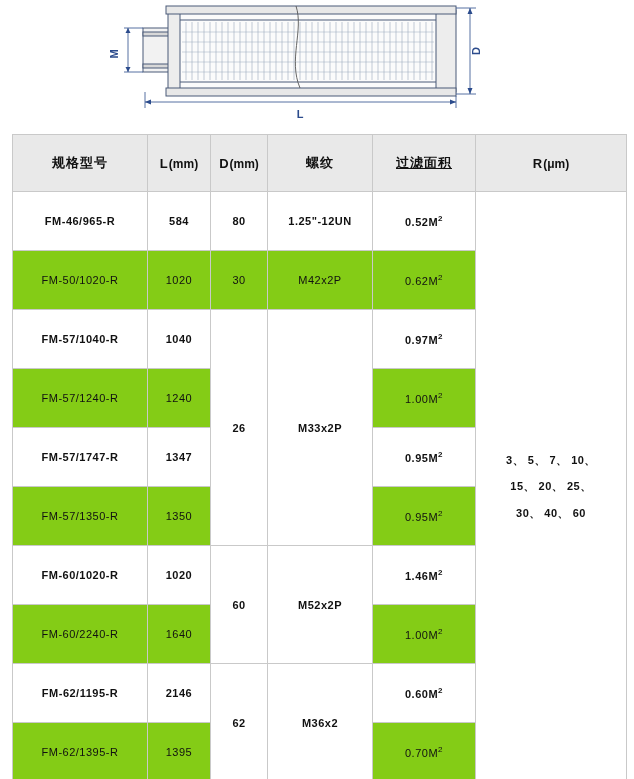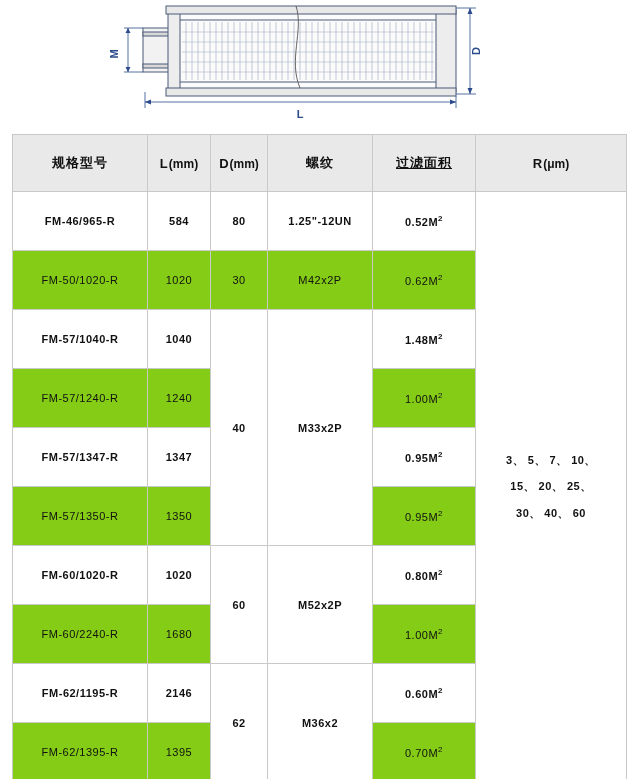--- a/index.html
+++ b/index.html
@@ -229,54 +229,54 @@
         <td class="model">FM-50/1020-R</td>
         <td>1020</td>
         <td>30</td>
         <td>M42x2P</td>
         <td><span>0.62M</span><sup>2</sup></td>
       </tr>
 
       <tr class="plain">
         <td class="model">FM-57/1040-R</td>
         <td>1040</td>
-        <td class="merged" rowspan="4">40</td>
+        <td class="merged" rowspan="4">26</td>
         <td class="merged" rowspan="4">M33x2P</td>
-        <td><span>1.48M</span><sup>2</sup></td>
+        <td><span>0.97M</span><sup>2</sup></td>
       </tr>
 
       <tr class="alt">
         <td class="model">FM-57/1240-R</td>
         <td>1240</td>
         <td><span>1.00M</span><sup>2</sup></td>
       </tr>
 
       <tr class="plain">
-        <td class="model">FM-57/1347-R</td>
+        <td class="model">FM-57/1747-R</td>
         <td>1347</td>
         <td><span>0.95M</span><sup>2</sup></td>
       </tr>
 
       <tr class="alt">
         <td class="model">FM-57/1350-R</td>
         <td>1350</td>
         <td><span>0.95M</span><sup>2</sup></td>
       </tr>
 
       <tr class="plain">
         <td class="model">FM-60/1020-R</td>
         <td>1020</td>
         <td class="merged" rowspan="2">60</td>
         <td class="merged" rowspan="2">M52x2P</td>
-        <td><span>0.80M</span><sup>2</sup></td>
+        <td><span>1.46M</span><sup>2</sup></td>
       </tr>
 
       <tr class="alt">
         <td class="model">FM-60/2240-R</td>
-        <td>1680</td>
+        <td>1640</td>
         <td><span>1.00M</span><sup>2</sup></td>
       </tr>
 
       <tr class="plain">
         <td class="model">FM-62/1195-R</td>
         <td>2146</td>
         <td class="merged" rowspan="2">62</td>
         <td class="merged" rowspan="2">M36x2</td>
         <td><span>0.60M</span><sup>2</sup></td>
       </tr>

